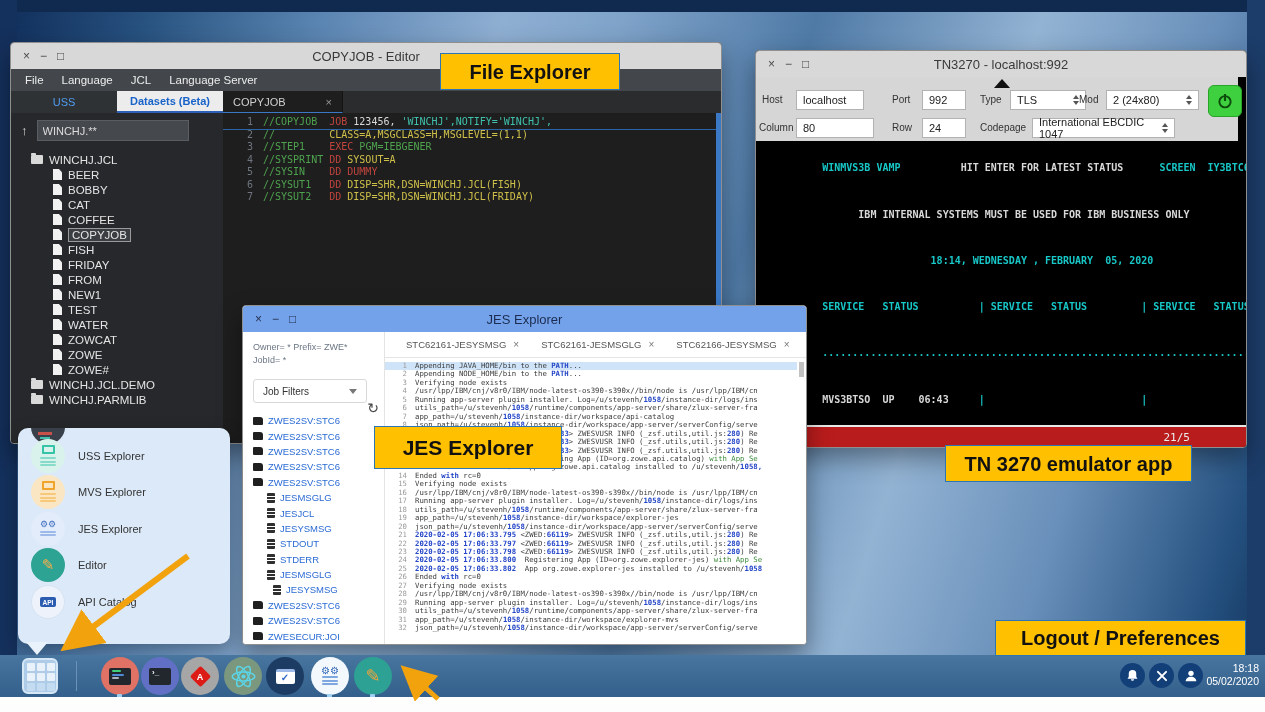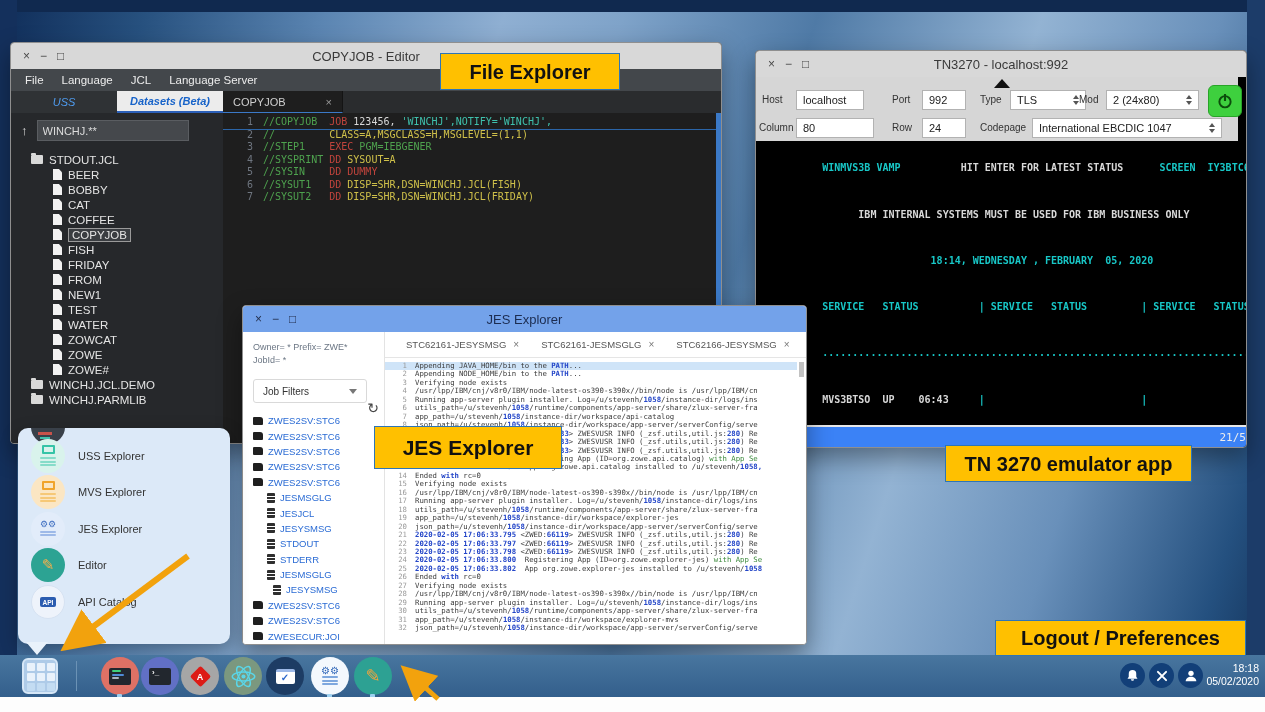--- a/index.html
+++ b/index.html
@@ -17,21 +17,21 @@
   .tb-controls{position:absolute;left:12px;display:flex;gap:10px;color:#4a4a4a;font-size:12px;line-height:1;}
   .tb-controls span{cursor:default;}
   .tb-title{flex:1;text-align:center;font-size:13px;color:#3a3a3a;}
 
   
   #win-editor{left:10px;top:42px;width:712px;height:402px;background:#1e1e1e;z-index:10;}
   #editor-menubar{height:22px;background:#43474b;display:flex;align-items:center;gap:18px;
      padding-left:14px;font-size:11.5px;color:#ececec;}
   #editor-body{position:absolute;top:48px;bottom:0;left:0;right:0;display:flex;}
   #editor-side{width:212px;background:#26282b;display:flex;flex-direction:column;}
-  .side-tabs{display:flex;height:22px;flex:none;font-style:italic;}
+  .side-tabs{display:flex;height:22px;flex:none;}
   .side-tab{flex:1;display:flex;align-items:center;justify-content:center;font-size:11px;}
   .side-tab.uss{color:#4f9cf0;background:#2f3235;}
   .side-tab.ds{color:#1763c9;font-weight:bold;background:#ececec;border-bottom:2px solid #2b5fb8;}
   .search-row{display:flex;align-items:center;gap:9px;padding:7px 10px;flex:none;}
   .up-glyph{color:#ddd;font-size:13px;}
   .search-input{width:152px;height:21px;background:#45484c;border:1px solid #5a5d61;color:#ddd;
      font-size:11px;padding:0 5px;font-family:"Liberation Sans",sans-serif;}
   #tree{flex:1;overflow:hidden;position:relative;font-size:11.5px;color:#e4e4e4;padding-top:4px;}
   .tree-item{height:15px;display:flex;align-items:center;gap:6px;padding-left:20px;white-space:nowrap;}
   .tree-item.file{padding-left:42px;}
@@ -66,23 +66,23 @@
   .ud{display:inline-flex;flex-direction:column;gap:2px;margin-left:4px;}
   .ud i{width:0;height:0;border-left:3.5px solid transparent;border-right:3.5px solid transparent;display:block;}
   .ud .u{border-bottom:4px solid #555;}
   .ud .d{border-top:4px solid #555;}
   #tn-power{position:absolute;left:452px;top:8px;width:34px;height:32px;background:#3ed03e;
      border:1px solid #28a428;border-radius:6px;display:flex;align-items:center;justify-content:center;}
   #tn-screen{position:absolute;top:90px;left:0;right:0;bottom:24px;background:#000;
      font:10px "DejaVu Sans Mono",monospace;font-weight:bold;line-height:15.4px;padding:4px 6px;overflow:hidden;}
   .trow{white-space:pre;}
   .tk-c{color:#18c7c7;}
-  #tn-status{position:absolute;left:0;right:0;bottom:0;height:22px;background:#3b82f6;border-top:2px solid #e8e8e8;
+  #tn-status{position:absolute;left:0;right:0;bottom:0;height:22px;background:#b91c1c;border-top:2px solid #e8e8e8;
      color:#ededed;font:11px "DejaVu Sans Mono",monospace;display:flex;justify-content:flex-end;
-     align-items:center;}
+     align-items:center;padding-right:56px;}
 
   
   #win-jes{left:242px;top:305px;width:565px;height:340px;background:#fff;z-index:20;}
   .titlebar.jes{background:#73a2ea;}
   .titlebar.jes .tb-title{color:#1c2c50;}
   .titlebar.jes .tb-controls{color:#24314f;}
   #jes-body{position:absolute;top:26px;left:0;right:0;bottom:0;display:flex;background:#fff;}
   #jes-side{width:142px;border-right:1px solid #e3e3e3;position:relative;padding:9px 0 0 10px;
      font-size:9px;color:#6b7684;flex:none;}
   #jes-side .meta{line-height:13px;}
@@ -212,21 +212,21 @@
         </div>
         <div class="search-row">
           <span class="up-glyph">↑</span>
           <input class="search-input" value="WINCHJ.**" style="">
         </div>
         <div id="tree">
 
             <div class="tree-item folder">
               <span class="icon-folder"></span>
 
-              <span class="lbl">STDOUT.JCL</span>
+              <span class="lbl">WINCHJ.JCL</span>
             </div>
 
             <div class="tree-item file">
 
               <span class="icon-file"></span>
               <span class="lbl">BEER</span>
             </div>
 
             <div class="tree-item file">
 
@@ -404,21 +404,21 @@
         <svg width="18" height="18" viewBox="0 0 24 24">
           <circle cx="12" cy="13" r="7.5" fill="none" stroke="#0c4d0c" stroke-width="2.6"></circle>
           <line x1="12" y1="2.5" x2="12" y2="12" stroke="#0c4d0c" stroke-width="2.8"></line>
         </svg>
       </div>
       <span class="fld-label" style="left:3px;top:45px">Column</span>
       <div class="fld" style="left:40px;top:41px;width:78px">80</div>
       <span class="fld-label" style="left:136px;top:45px">Row</span>
       <div class="fld" style="left:166px;top:41px;width:44px">24</div>
       <span class="fld-label" style="left:224px;top:45px">Codepage</span>
-      <div class="fld sel" style="left:276px;top:41px;width:190px">
+      <div class="fld sel" style="left:276px;top:41px;width:143px">
         <span>International EBCDIC 1047</span>
         <span class="ud">
             <i class="u"></i>
             <i class="d"></i>
           </span>
       </div>
     </div>
     <div id="tn-screen">
 
         <div class="trow">

